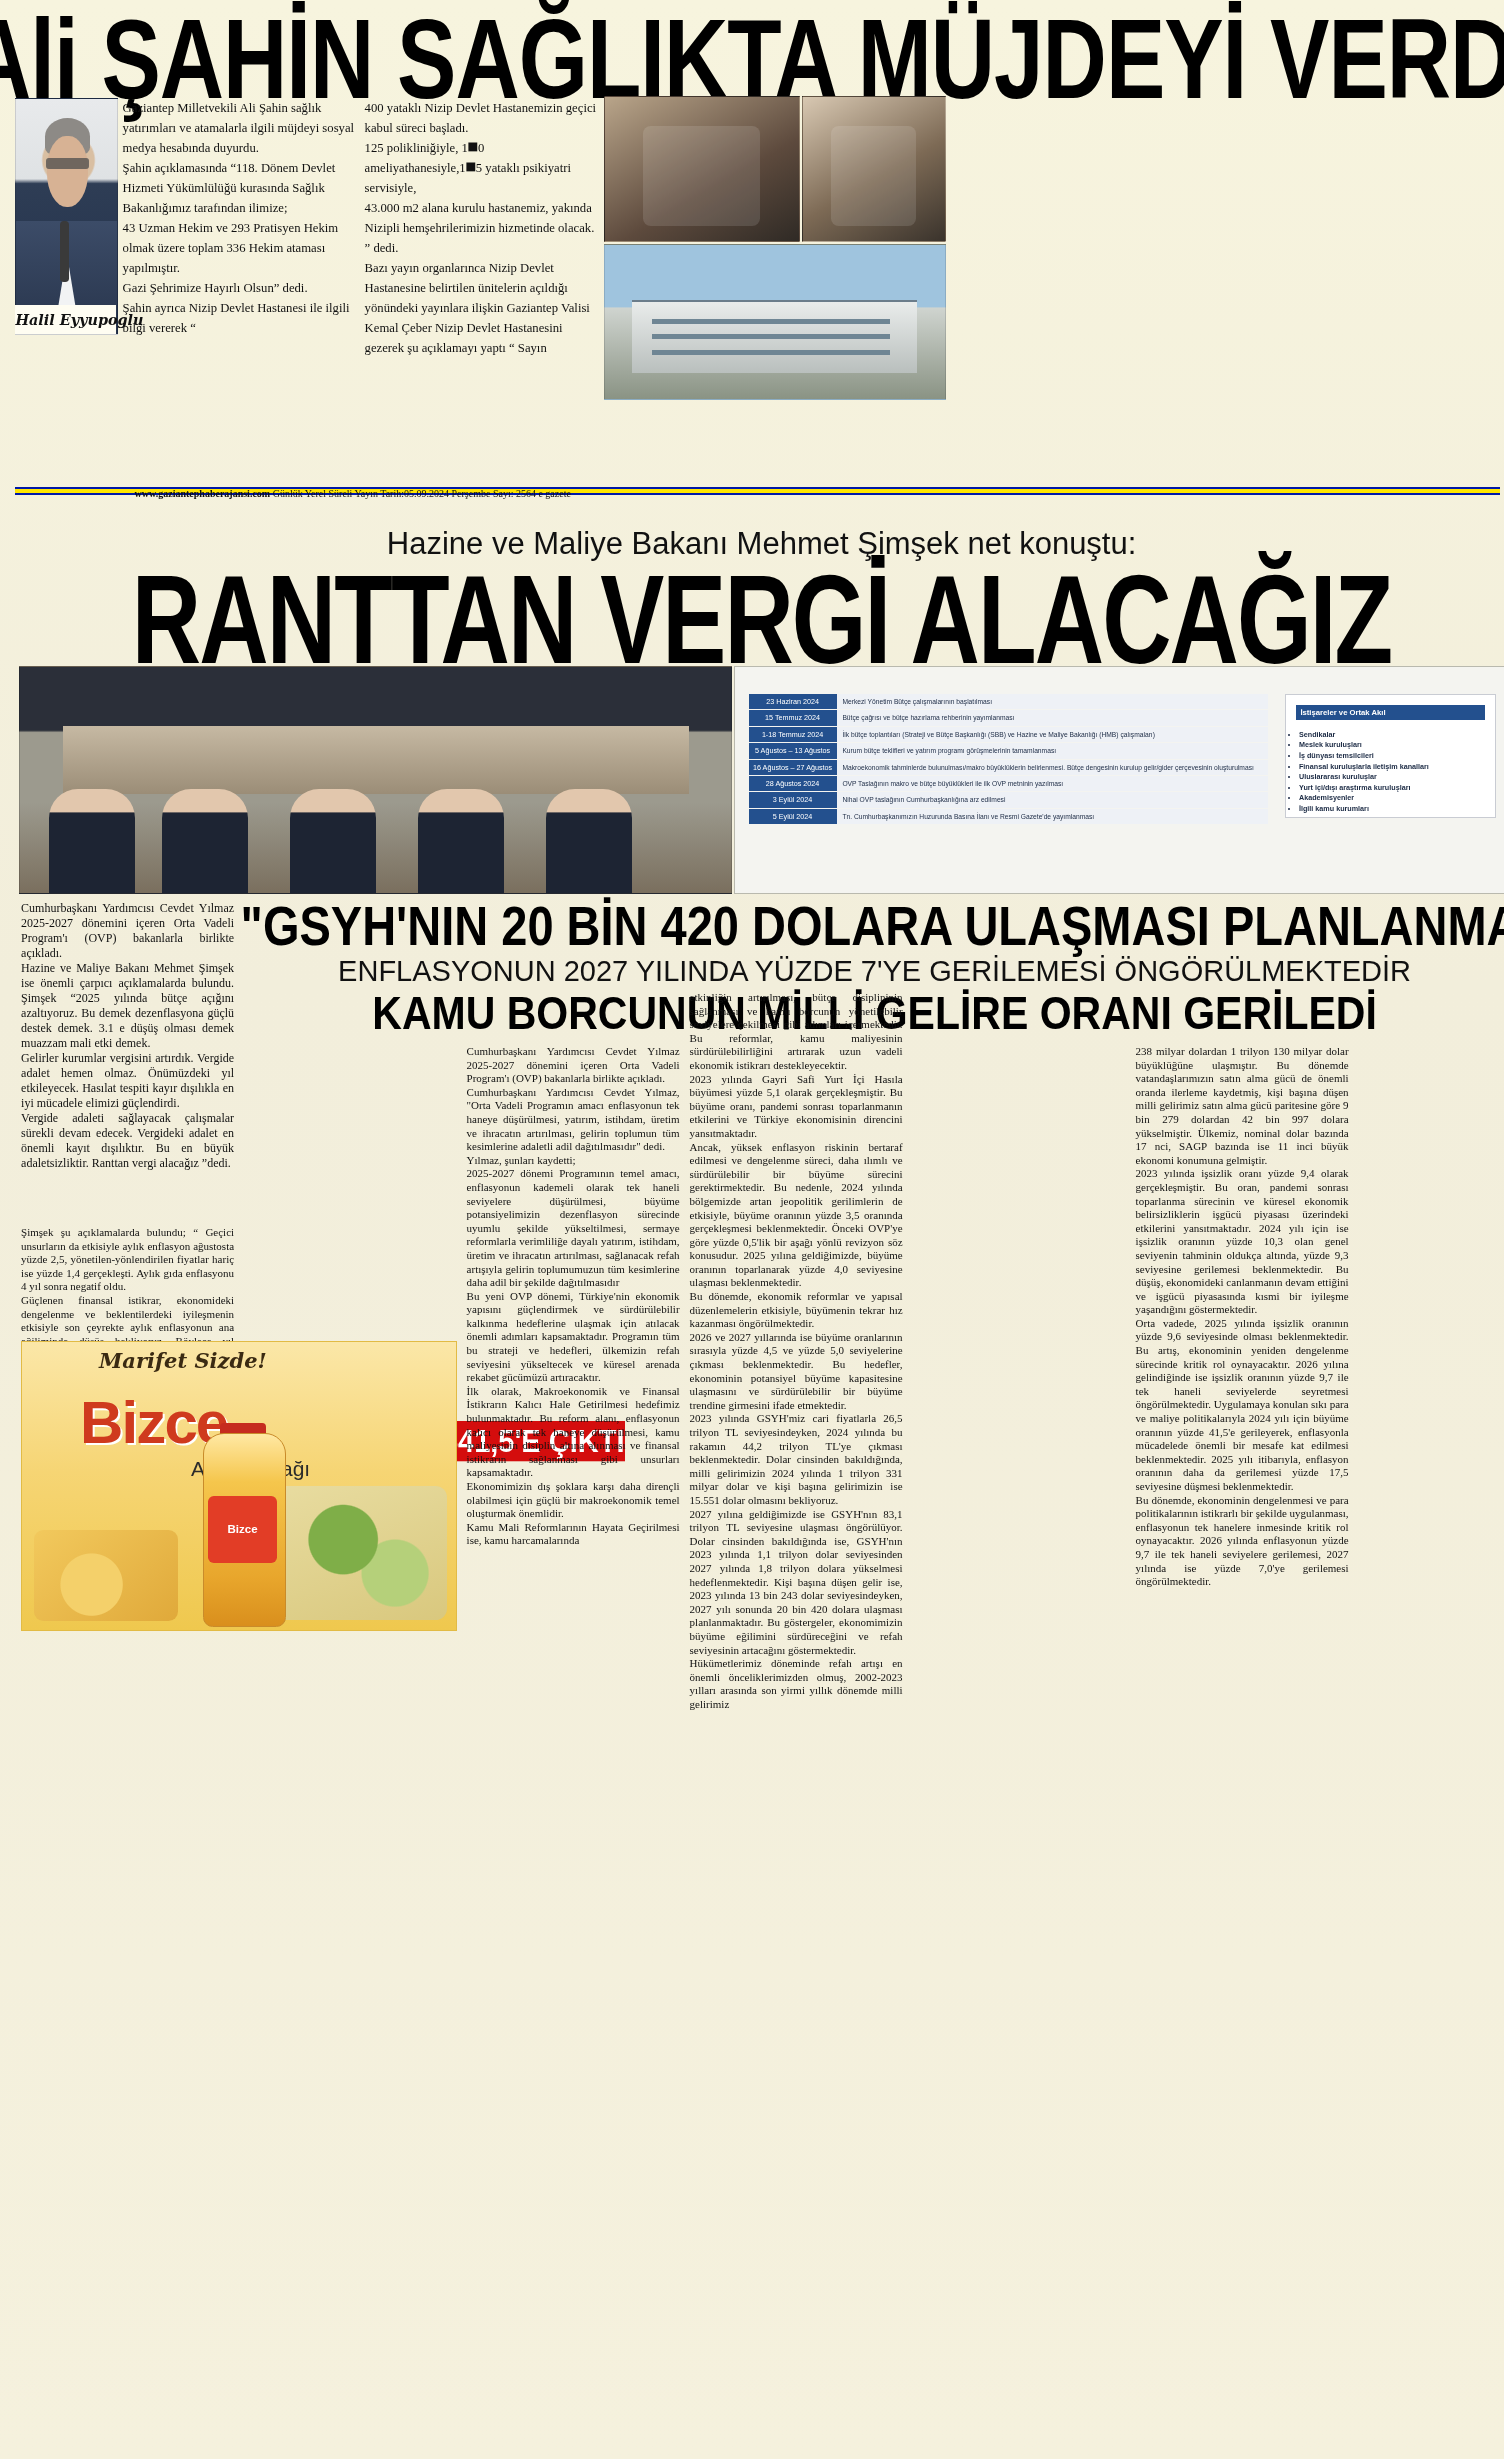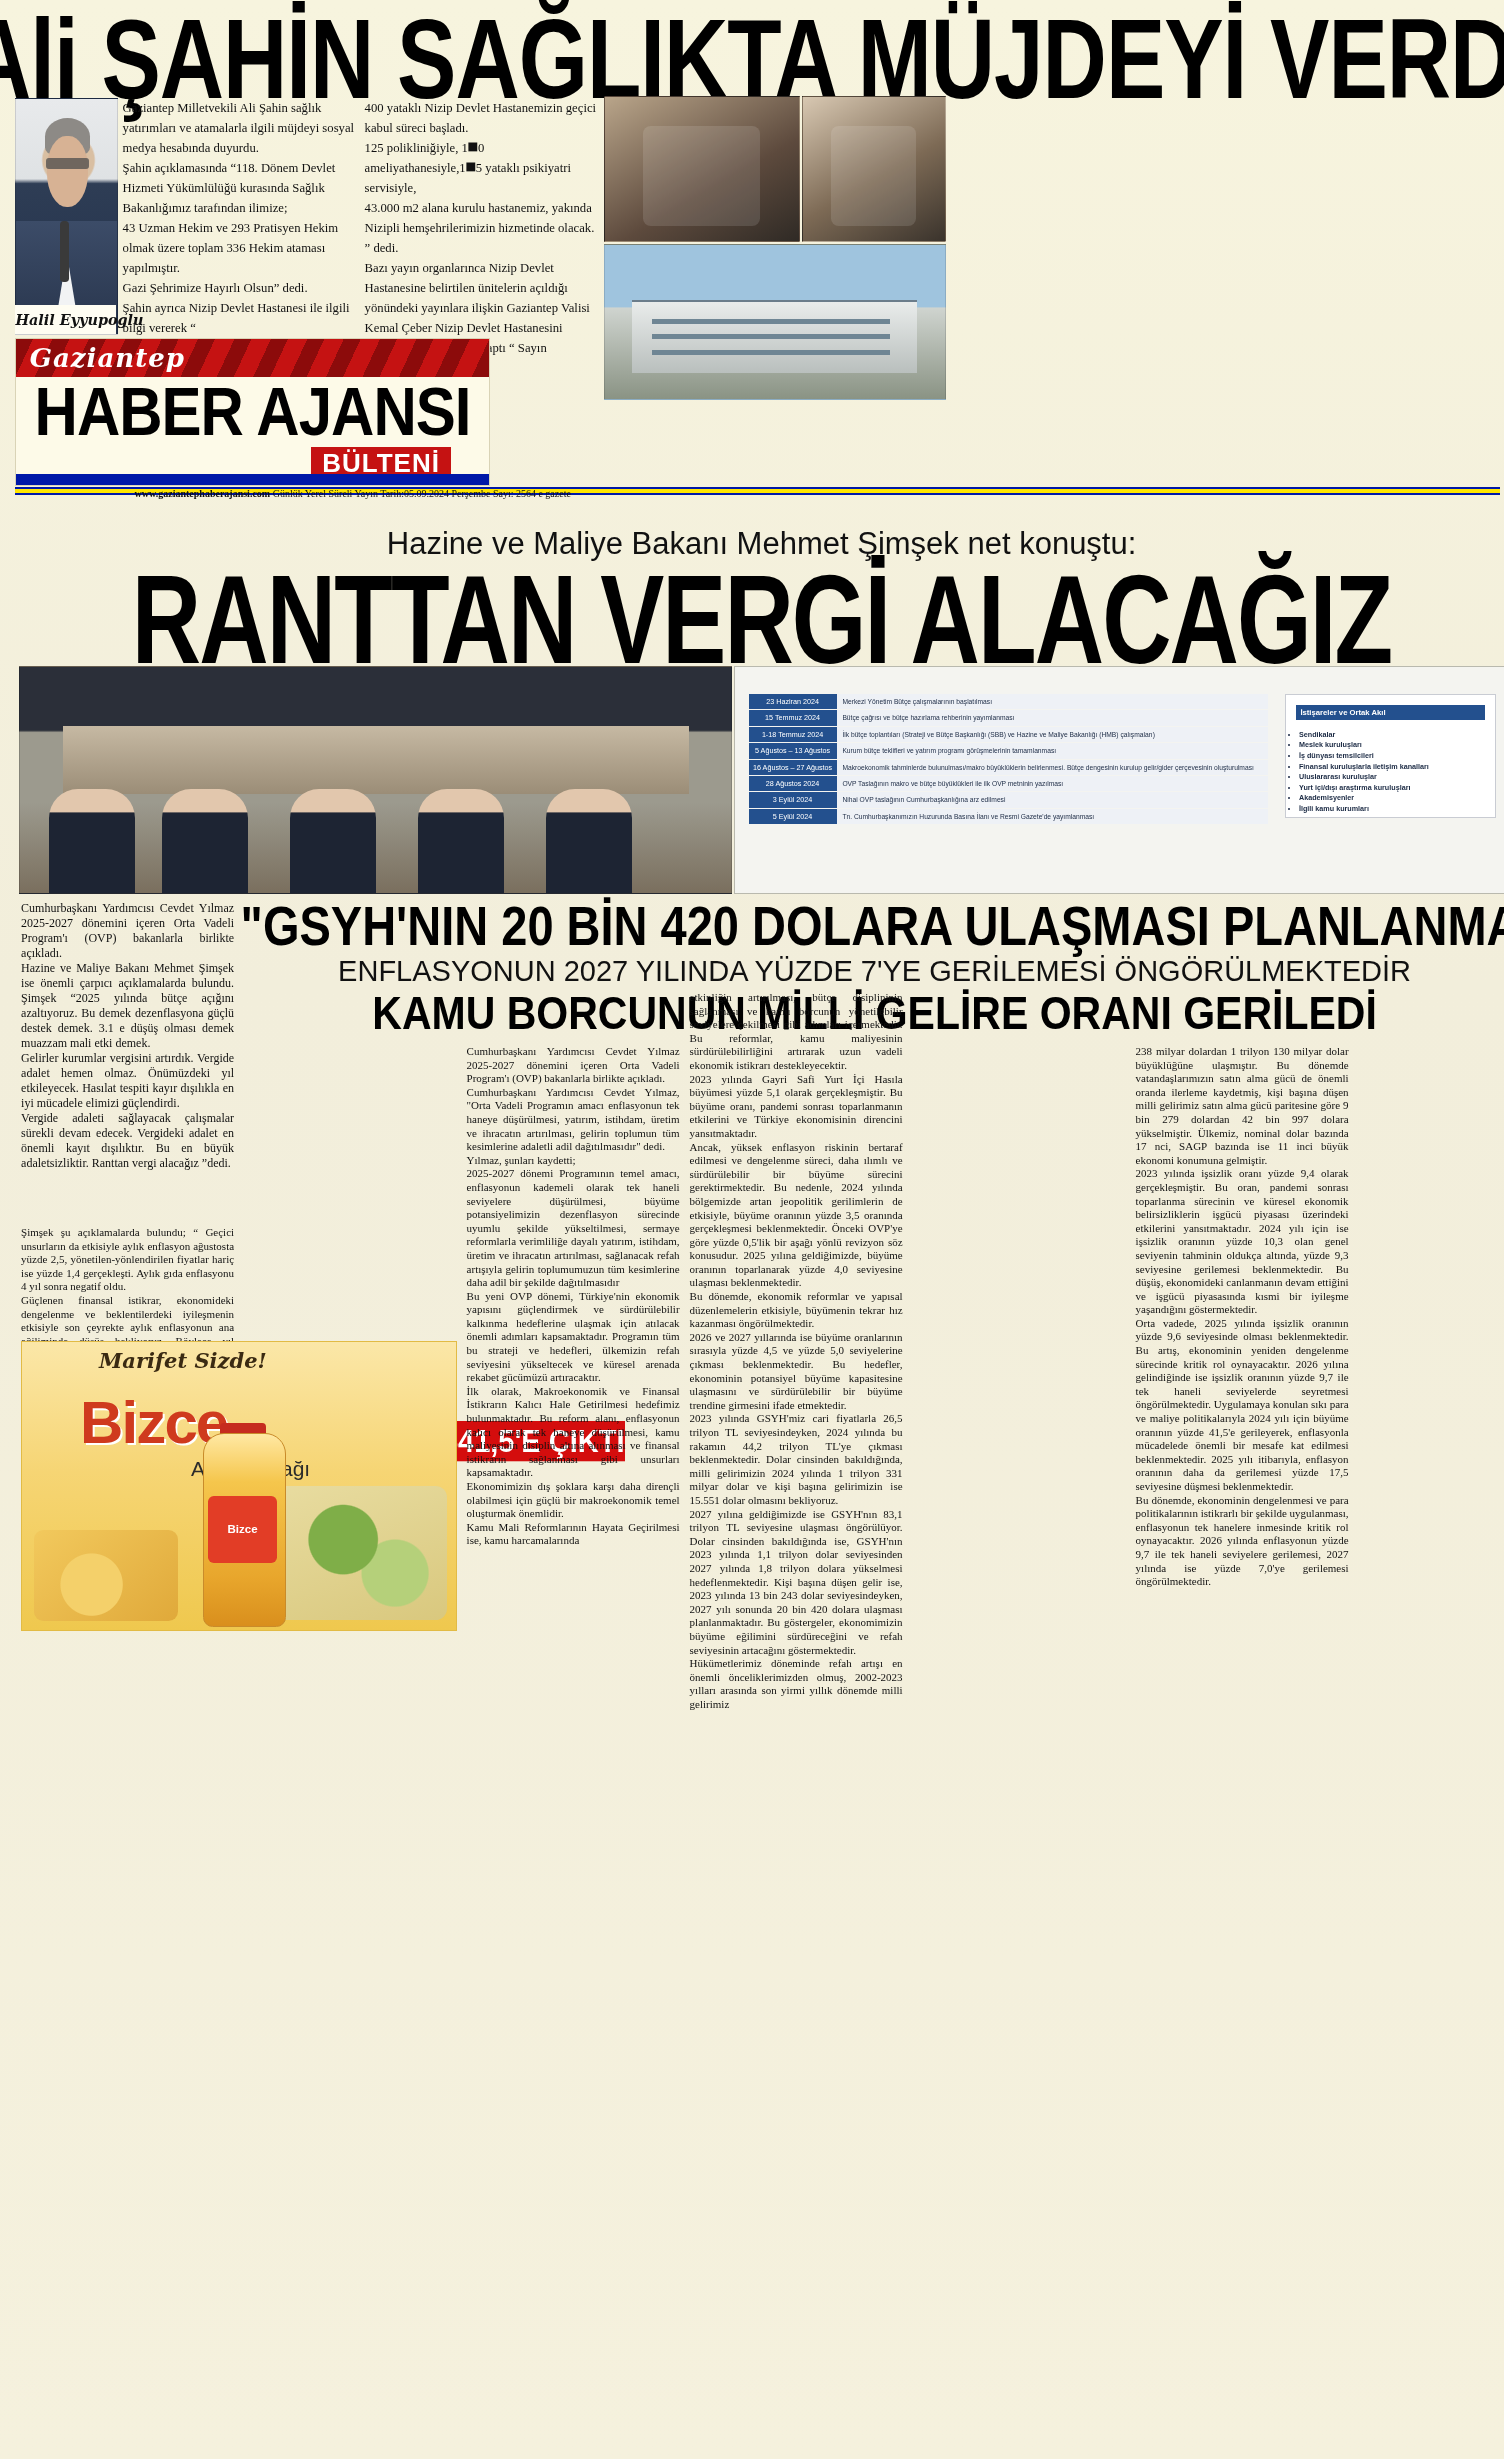--- a/index.html
+++ b/index.html
@@ -257,27 +257,20 @@
     <div class="photo" id="photo-ali-2">
         <div class="f"></div>
       </div>
     <div class="photo" id="photo-hosp">
       <div class="bldg"></div>
       <div class="win" style="left:14%;top:48%;width:70%"></div>
       <div class="win" style="left:14%;top:58%;width:70%"></div>
       <div class="win" style="left:14%;top:68%;width:70%"></div>
     </div>
 
-    <div class="masthead">
-      <div class="mh-stripe"></div>
-      <div class="mh-gaziantep">Gaziantep</div>
-      <div class="mh-haber">HABER AJANSI</div>
-      <div class="mh-bulten">BÜLTENİ</div>
-      <div class="mh-bottombar"></div>
-    </div>
 
     <div class="footer-rule">
       <div class="blue"></div>
       <div class="yellow"></div>
     </div>
     <div class="footer-line">
       <span>www.gaziantephaberajansi.com</span>
       <span class="meta">Günlük Yerel Süreli Yayın Tarih:05.09.2024 Perşembe Sayı: 2564 e gazete</span>
     </div>
 

